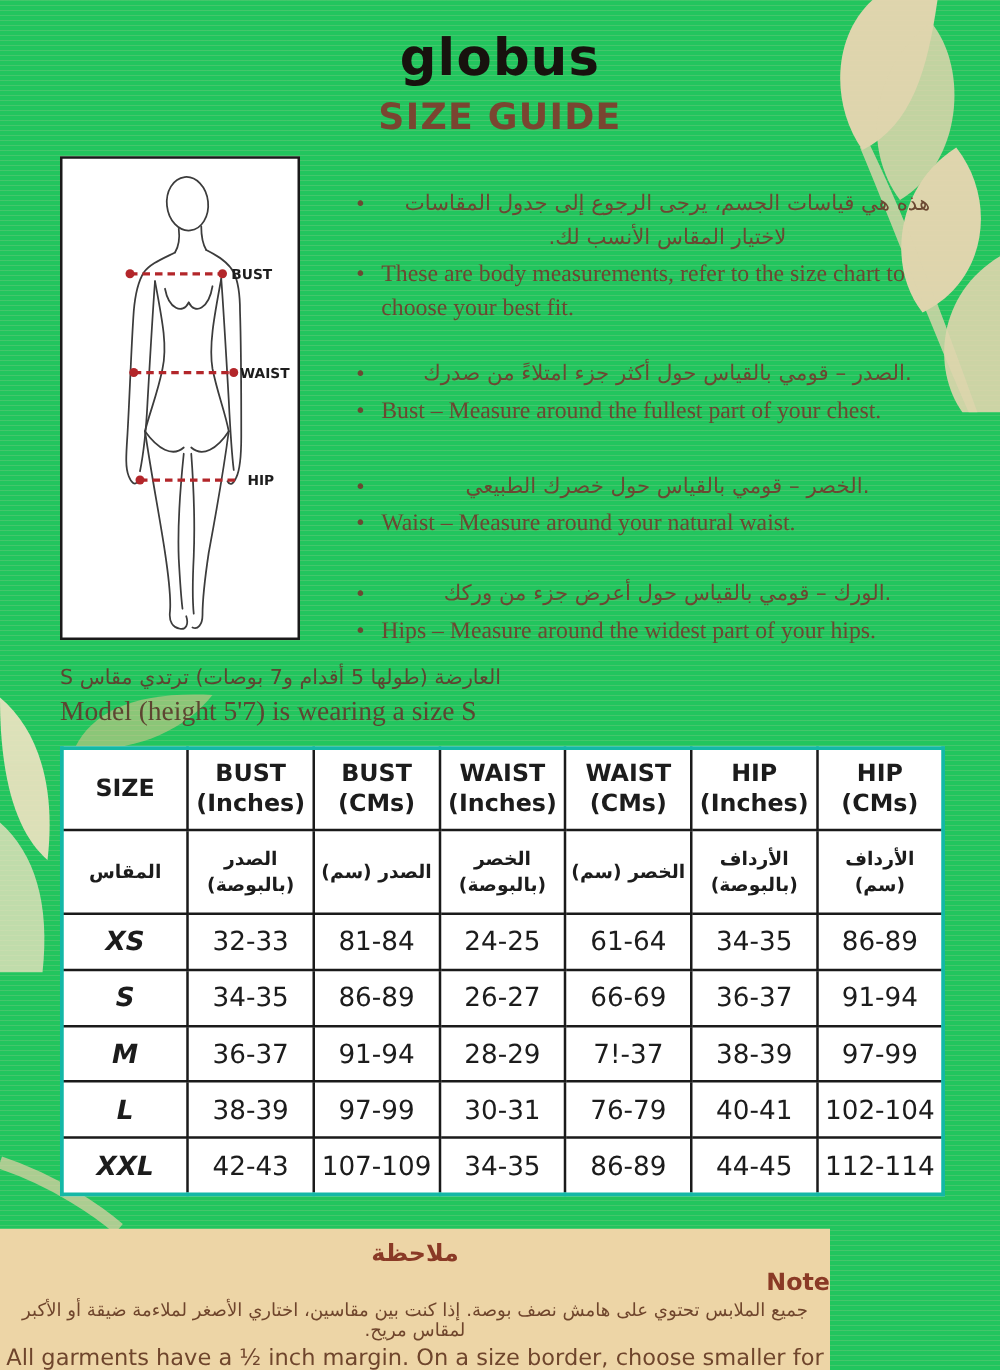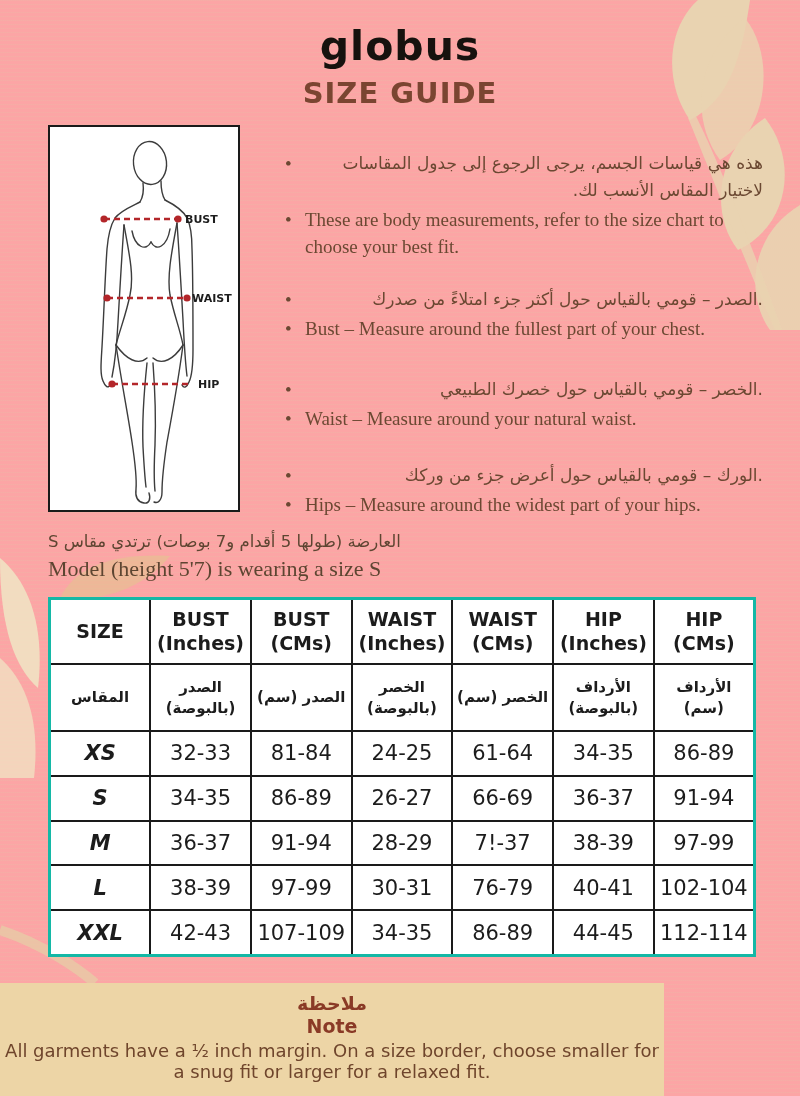--- a/index.html
+++ b/index.html
@@ -1,19 +1,19 @@
 <!DOCTYPE html>
 <html><head>
 <meta charset="utf-8">
 <style>
   html,body{margin:0;padding:0;}
   .page{
     position:relative;
     width:800px;height:1096px;
-    background:#fca5a5;
+    background:#22c55e;
     overflow:hidden;
     font-family:"Liberation Serif", serif;
   }
   .page::before{
     content:"";position:absolute;inset:0;
     background:repeating-linear-gradient(180deg, rgba(222,202,166,.18) 0 1px, rgba(255,255,255,0) 1px 4px);
     pointer-events:none;
   }
   .deco{position:absolute;pointer-events:none;}
   
@@ -33,21 +33,21 @@
   .figure-box{
     position:absolute;left:48px;top:125px;width:192px;height:387px;
     background:#ffffff;border:2px solid #1a1a1a;box-sizing:border-box;
   }
   
   .bullets{position:absolute;left:285px;top:150px;width:478px;color:#6b4832;}
   .bullet-group{margin-bottom:26px;}
   .bullet-item{display:flex;align-items:flex-start;margin-bottom:2px;}
   .bullet-dot{width:20px;flex:0 0 20px;font-size:19px;line-height:27px;color:#6b4832;}
   .bullet-text{flex:1;font-size:19px;line-height:27px;}
-  .ar{direction:rtl;text-align:right;font-family:"DejaVu Sans", sans-serif;font-size:17px;line-height:27px;}
+  .ar{direction:rtl;text-align:center;font-family:"DejaVu Sans", sans-serif;font-size:17px;line-height:27px;}
   .en{font-family:"Liberation Serif", serif;}
   
   .model-note{position:absolute;left:48px;top:528px;width:520px;color:#5d4531;}
   .model-ar{direction:rtl;text-align:left;font-family:"DejaVu Sans", sans-serif;font-size:16.5px;line-height:27px;}
   .model-en{font-size:22px;line-height:27px;}
   
   .size-table{
     position:absolute;left:48px;top:597px;width:708px;height:360px;
     border-collapse:collapse;table-layout:fixed;
     background:#ffffff;
@@ -63,21 +63,21 @@
   .size-table td.size-cell{font-weight:bold;font-size:20px;font-style:italic;}
   .pre{white-space:pre-line;}
   .size-table{border:3px solid #14b8a6;}
   
   .note-band{
     position:absolute;left:0;top:983px;width:664px;height:113px;
     background:#edd5a6;text-align:center;
     font-family:"DejaVu Sans", sans-serif;
   }
   .note-title-ar{margin-top:9px;font-size:19px;font-weight:bold;color:#8a3a26;direction:rtl;}
-  .note-title-en{font-size:19px;font-weight:bold;color:#8a3a26;margin-top:1px;}
+  .note-title-en{font-size:19px;font-weight:bold;color:#8a3a26;margin-top:1px;text-align:right;}
   .note-body-ar{margin-top:4px;font-size:14.5px;color:#6f452c;direction:rtl;}
   .note-body-en{margin-top:3px;font-size:18px;color:#6f452c;}
 </style>
 </head>
 <body>
 
 <div class="page">
 
   <svg class="deco" style="right:0;top:0;" width="230" height="330" viewBox="0 0 230 330">
     <g fill="#e9d6b2" opacity="0.95">
@@ -280,16 +280,17 @@
         <td>86-89</td>
         <td>44-45</td>
         <td>112-114</td>
       </tr>
     </tbody>
   </table>
 
   <div class="note-band">
     <div class="note-title-ar">ملاحظة</div>
     <div class="note-title-en">Note</div>
+    <div class="note-body-ar">جميع الملابس تحتوي على هامش نصف بوصة. إذا كنت بين مقاسين، اختاري الأصغر لملاءمة ضيقة أو الأكبر لمقاس مريح.</div>
     <div class="note-body-en">All garments have a ½ inch margin. On a size border, choose smaller for a snug fit or larger for a relaxed fit.</div>
   </div>
 
 </div>
 
 </body></html>

